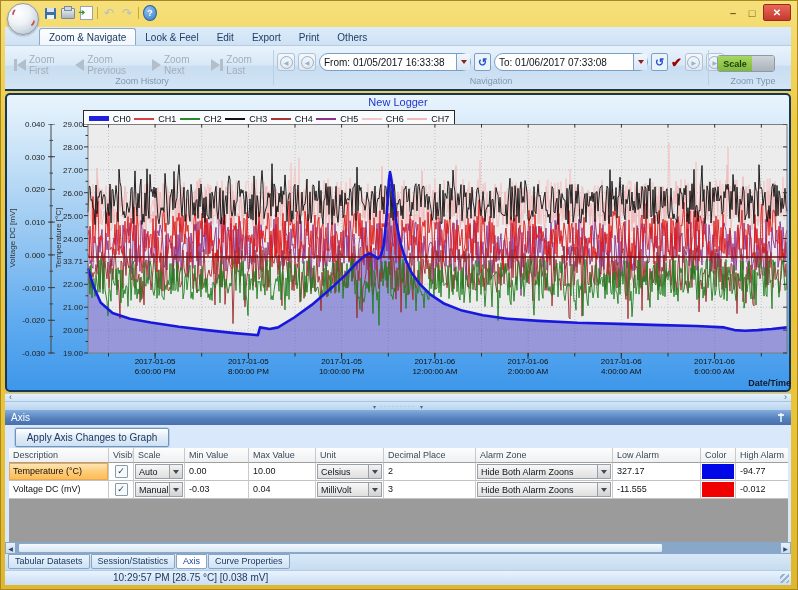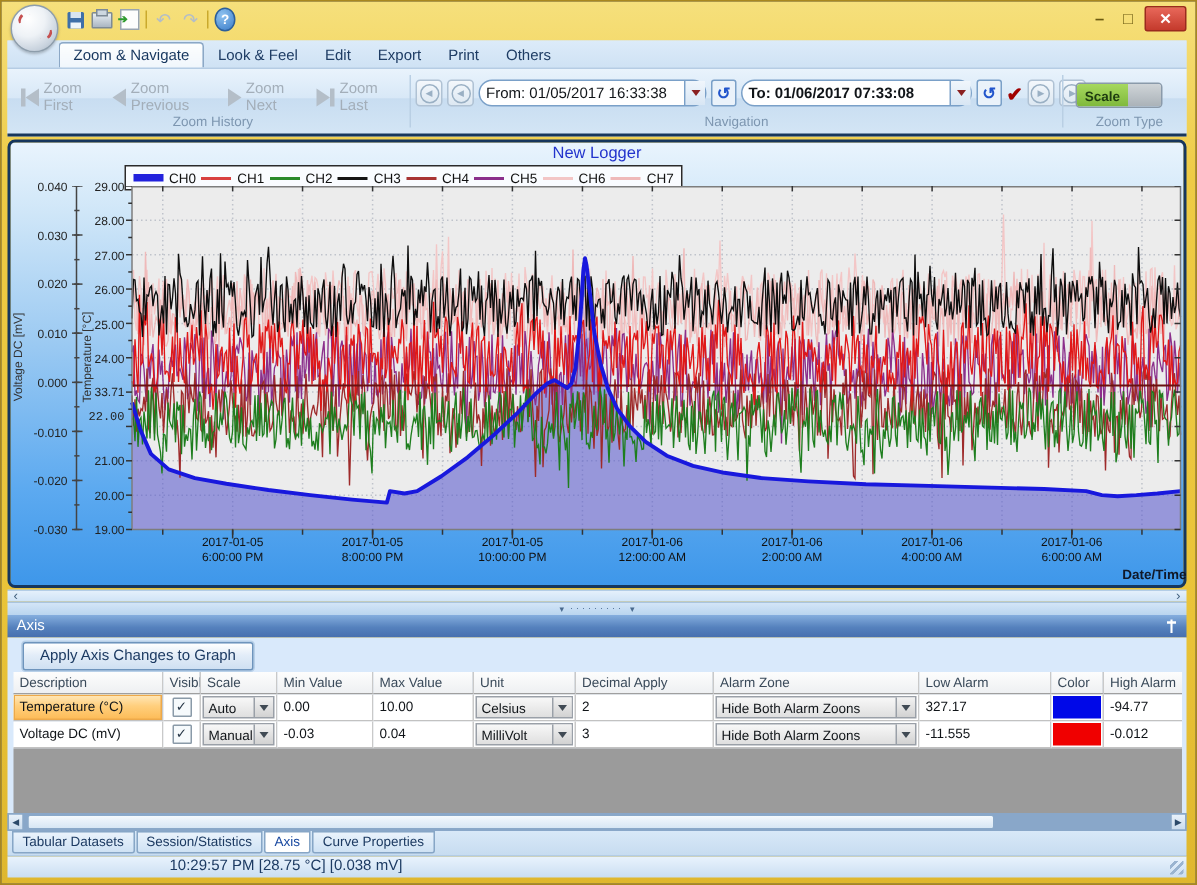--- a/index.html
+++ b/index.html
@@ -208,21 +208,21 @@
         <div class="cbtn">
             <div class="cir">◀</div>
           </div>
         <div class="dfield" style="width:150px;">
           <div class="txt">From: 01/05/2017  16:33:38</div>
           <div class="ddbtn">
               <div class="tri-d"></div>
             </div>
         </div>
         <div class="refr">↺</div>
-        <div class="dfield" style="width:152px;font-weight:bold;">
+        <div class="dfield" style="width:152px;">
           <div class="txt">To: 01/06/2017  07:33:08</div>
           <div class="ddbtn">
               <div class="tri-d"></div>
             </div>
         </div>
         <div class="refr">↺</div>
         <div class="chk">✔</div>
         <div class="cbtn">
             <div class="cir">▶</div>
           </div>
@@ -287,21 +287,21 @@
       <div class="abs ytick" style="left: 14px; width: 30px; top: 282.571px;">-0.010</div>
       <div class="abs ytick" style="left: 14px; width: 30px; top: 315.286px;">-0.020</div>
       <div class="abs ytick" style="left: 14px; width: 30px; top: 348px;">-0.030</div>
       <div class="abs ytick" style="left: 52px; width: 30px; top: 119px;">29.00</div>
       <div class="abs ytick" style="left: 52px; width: 30px; top: 141.9px;">28.00</div>
       <div class="abs ytick" style="left: 52px; width: 30px; top: 164.8px;">27.00</div>
       <div class="abs ytick" style="left: 52px; width: 30px; top: 187.7px;">26.00</div>
       <div class="abs ytick" style="left: 52px; width: 30px; top: 210.6px;">25.00</div>
       <div class="abs ytick" style="left: 52px; width: 30px; top: 233.5px;">24.00</div>
       <div class="abs ytick" style="left: 52px; width: 30px; top: 256.4px;">33.71</div>
-      <div class="abs ytick" style="left: 52px; width: 30px; top: 273px; font-family: Liberation Mono, monospace;">22.00</div>
+      <div class="abs ytick" style="left: 52px; width: 30px; top: 279px;">22.00</div>
       <div class="abs ytick" style="left: 52px; width: 30px; top: 302.2px;">21.00</div>
       <div class="abs ytick" style="left: 52px; width: 30px; top: 325.1px;">20.00</div>
       <div class="abs ytick" style="left: 52px; width: 30px; top: 348px;">19.00</div>
     </div>
   <svg class="abs" id="plot-svg" style="left:47px;top:123px;" width="743" height="237">
       <rect x="40" y="0" width="699" height="229" fill="#ececec"></rect>
       <g stroke="#bfc3cb" stroke-width="1" stroke-dasharray="1,2">
         <line x1="60.5" y1="0" x2="60.5" y2="229"></line>
         <line x1="107.1" y1="0" x2="107.1" y2="229"></line>
         <line x1="153.7" y1="0" x2="153.7" y2="229"></line>
@@ -489,21 +489,21 @@
   <div class="abs apply-btn">Apply Axis Changes to Graph</div>
 
   <div class="abs tbl">
     <div class="trow th" id="tbl-head">
         <div class="tc" style="width: 100px;">Description</div>
         <div class="tc" style="width: 25px;">Visible</div>
         <div class="tc" style="width: 51px;">Scale</div>
         <div class="tc" style="width: 64px;">Min Value</div>
         <div class="tc" style="width: 67px;">Max Value</div>
         <div class="tc" style="width: 68px;">Unit</div>
-        <div class="tc" style="width: 92px;">Decimal Apply</div>
+        <div class="tc" style="width: 92px;">Decimal Place</div>
         <div class="tc" style="width: 137px;">Alarm Zone</div>
         <div class="tc" style="width: 88px;">Low Alarm</div>
         <div class="tc" style="width: 35px;">Color</div>
         <div class="tc" style="width: 52px; border-right: none;">High Alarm</div>
       </div>
 
     <div class="trow">
       <div class="tc sel" style="width:100px;">Temperature (°C)</div>
       <div class="tc ctr" style="width:25px;">
         <div class="cbox">✓</div>

